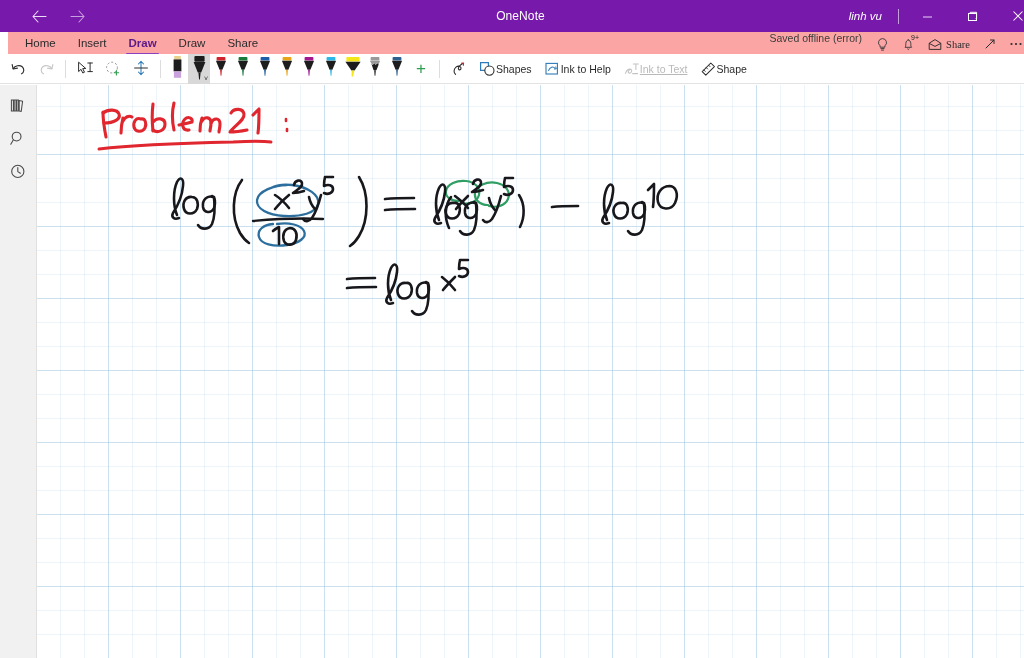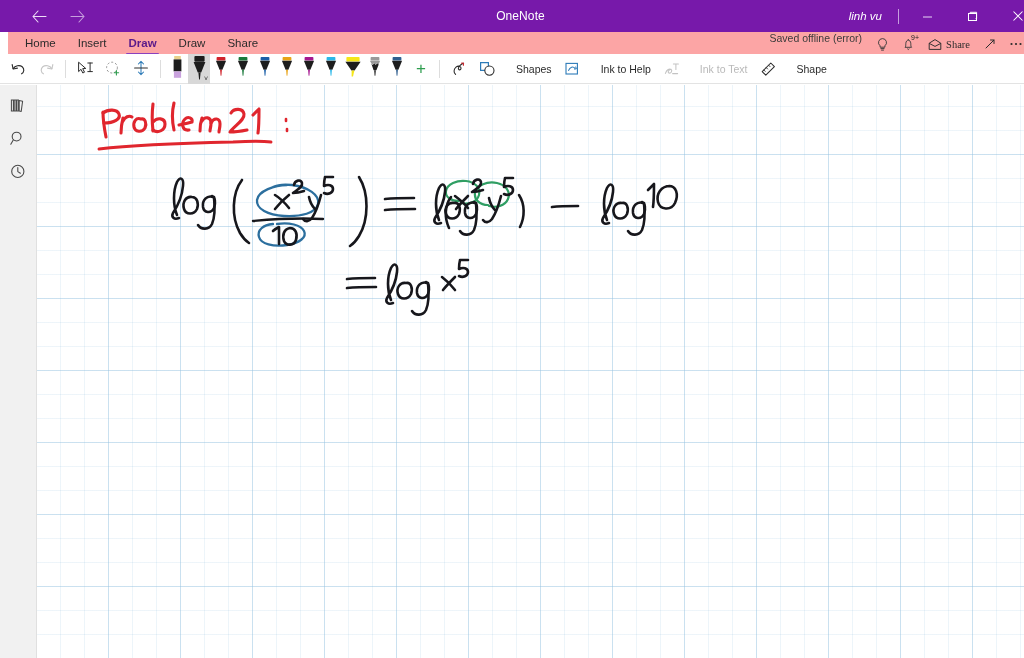--- a/index.html
+++ b/index.html
@@ -95,24 +95,24 @@
   .pen.sel{background:#d8d8d8;}
   .pen svg{display:block;margin-top:1px;}
   .pen .chev{
     position:absolute;bottom:2px;right:2px;font-size:7px;color:#333;line-height:1;
   }
   .addpen{
     width:26px;height:28px;display:flex;align-items:center;justify-content:center;
     color:#2e9e4f;font-size:17px;line-height:1;flex:0 0 auto;font-weight:300;
   }
   .tbtn{
-    display:flex;align-items:center;gap:20px;height:28px;padding:0 6px;
+    display:flex;align-items:center;gap:0;height:28px;padding:0 6px;
     font-size:10.5px;color:#2b2b2b;flex:0 0 auto;white-space:nowrap;
   }
-  .tbtn.disabled{color:#b9b9b9;}
+  .tbtn.disabled{color:#b9b9b9;text-decoration:underline;}
   .tbtn svg{display:block;flex:0 0 auto;}
 
   
   .rail{
     position:absolute;left:0;top:85px;width:37px;height:573px;
     background:#f1f1f1;border-right:1px solid #e0e0e0;box-sizing:border-box;
   }
   .rail-btn{
     width:36px;height:33px;display:flex;align-items:center;justify-content:center;
     color:#4a4a4a;

